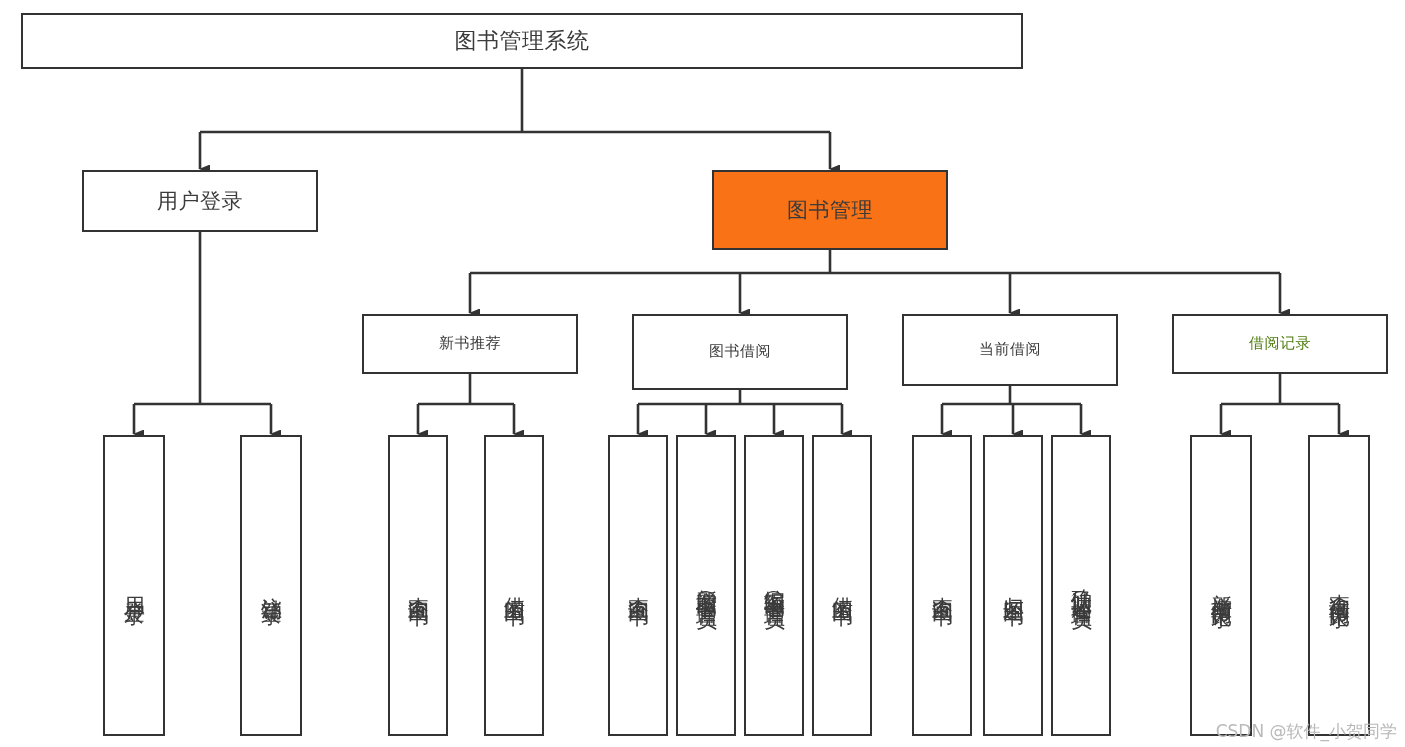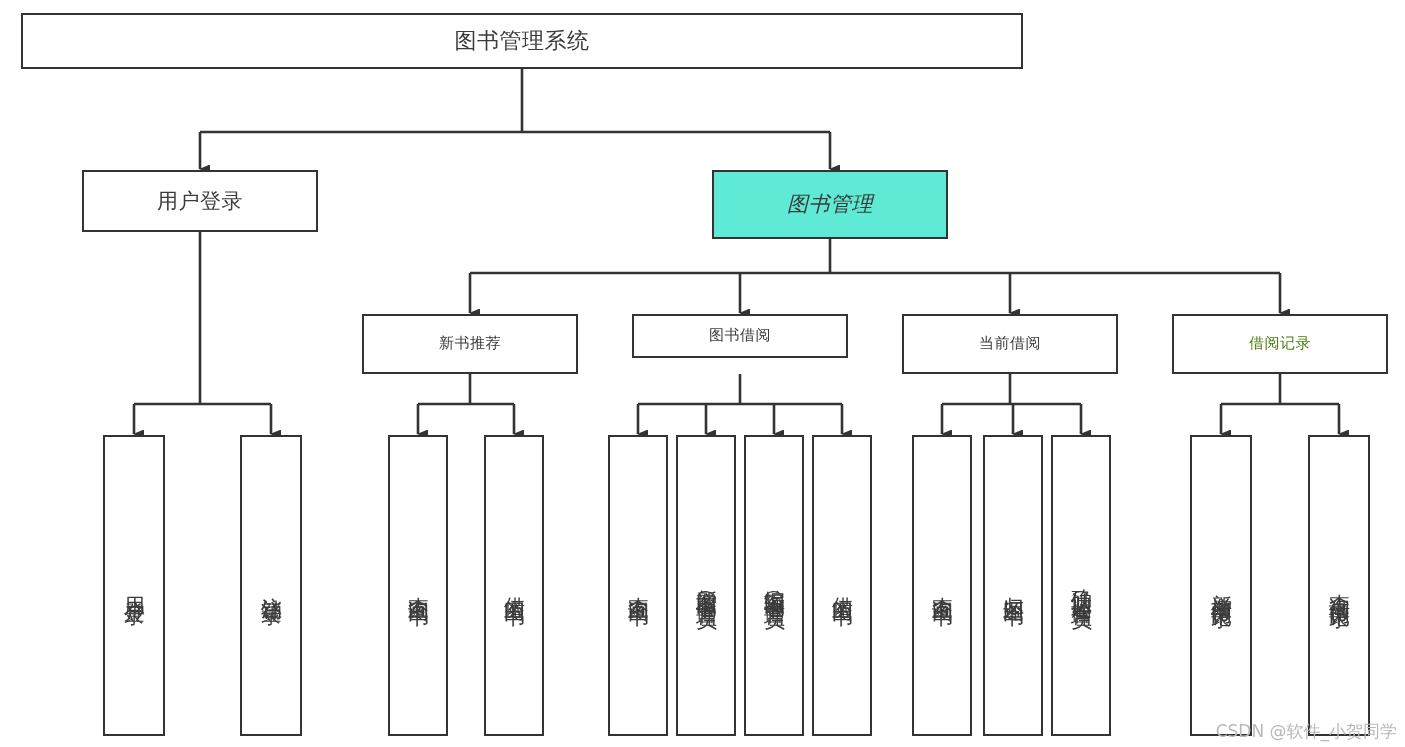--- a/index.html
+++ b/index.html
@@ -120,30 +120,30 @@
       </g>
   </svg>
 
   <div id="nodes-layer">
       <div class="node-box node-root" style="left: 21px; top: 13px; width: 1002px; height: 56px; border-color: rgb(51, 51, 51); background: rgb(255, 255, 255); text-align: right;">
         <span class="node-label" style="color: rgb(59, 59, 59);">图书管理系统</span>
       </div>
       <div class="node-box node-l2" style="left: 82px; top: 170px; width: 236px; height: 62px; border-color: rgb(51, 51, 51); background: rgb(255, 255, 255);">
         <span class="node-label" style="color: rgb(59, 59, 59);">用户登录</span>
       </div>
-      <div class="node-box node-l2" style="left: 712px; top: 170px; width: 236px; height: 69px; border-color: rgb(51, 51, 51); background: #5eead4; font-style: italic;">
+      <div class="node-box node-l2" style="left: 712px; top: 170px; width: 236px; height: 80px; border-color: rgb(51, 51, 51); background: #f97316;">
         <span class="node-label" style="color: rgb(59, 59, 59);">图书管理</span>
       </div>
       <div class="node-box node-l3" style="left: 362px; top: 314px; width: 216px; height: 60px; border-color: rgb(51, 51, 51); background: rgb(255, 255, 255);">
         <span class="node-label" style="color: rgb(59, 59, 59);">新书推荐</span>
       </div>
-      <div class="node-box node-l3" style="left: 632px; top: 314px; width: 216px; height: 44px; border-color: rgb(51, 51, 51); background: rgb(255, 255, 255);">
+      <div class="node-box node-l3" style="left: 632px; top: 314px; width: 216px; height: 76px; border-color: rgb(51, 51, 51); background: rgb(255, 255, 255);">
         <span class="node-label" style="color: rgb(59, 59, 59);">图书借阅</span>
       </div>
-      <div class="node-box node-l3" style="left: 902px; top: 314px; width: 216px; height: 60px; border-color: rgb(51, 51, 51); background: rgb(255, 255, 255); text-align: center;">
+      <div class="node-box node-l3" style="left: 902px; top: 314px; width: 216px; height: 72px; border-color: rgb(51, 51, 51); background: rgb(255, 255, 255); text-align: center;">
         <span class="node-label" style="color: rgb(59, 59, 59);">当前借阅</span>
       </div>
       <div class="node-box node-l3" style="left: 1172px; top: 314px; width: 216px; height: 60px; border-color: rgb(51, 51, 51); background: rgb(255, 255, 255);">
         <span class="node-label" style="color: #4d7c0f;">借阅记录</span>
       </div>
       <div class="node-box node-leaf" style="left: 103px; top: 435px; width: 62px; height: 301px; border-color: rgb(51, 51, 51); background: rgb(255, 255, 255);">
         <span class="node-label" style="color: rgb(59, 59, 59);">用户登录</span>
       </div>
       <div class="node-box node-leaf" style="left: 240px; top: 435px; width: 62px; height: 301px; border-color: rgb(51, 51, 51); background: rgb(255, 255, 255);">
         <span class="node-label" style="color: rgb(59, 59, 59);">注销登录</span>

